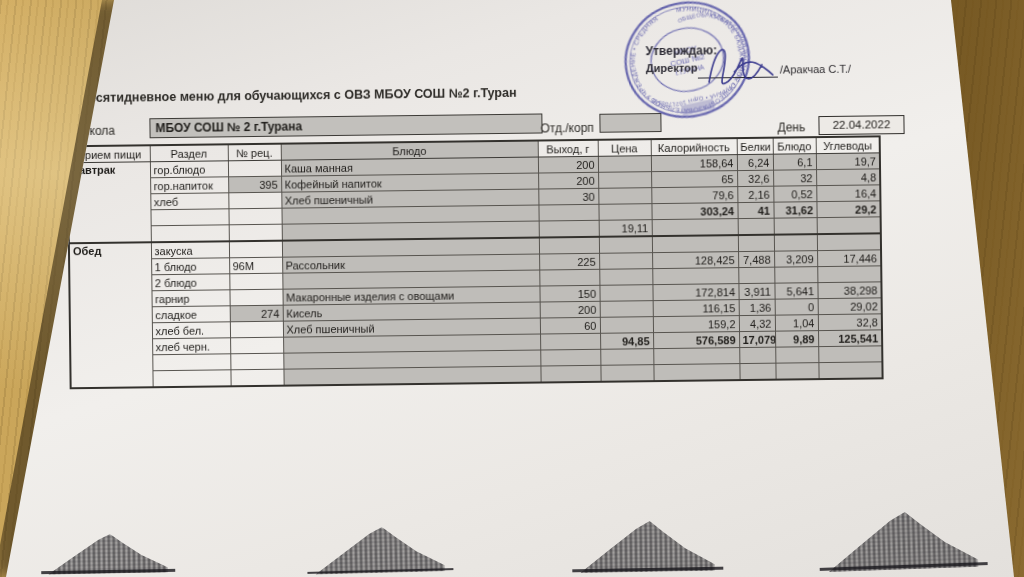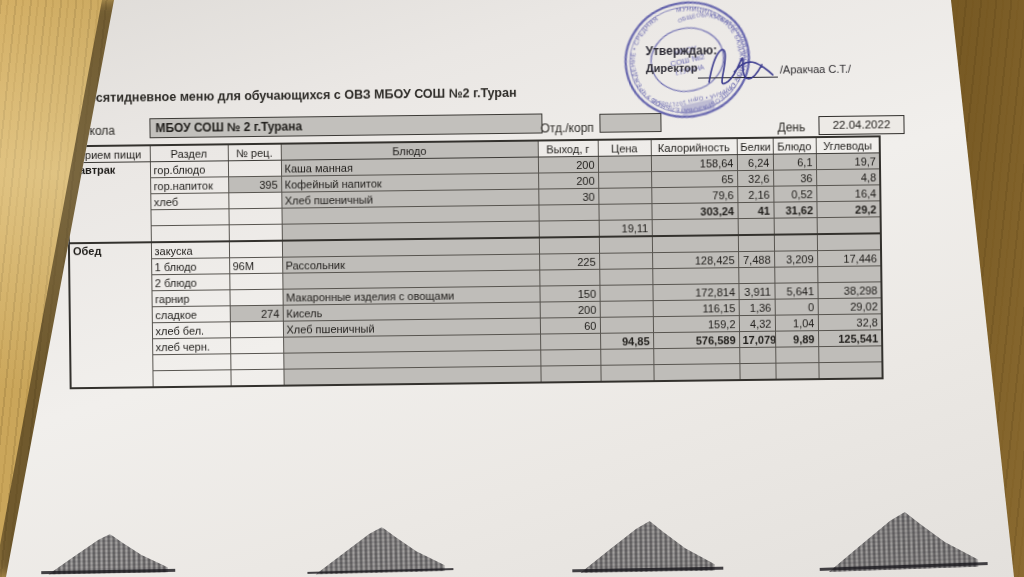--- a/index.html
+++ b/index.html
@@ -186,21 +186,21 @@
             <td class="g r">19,7</td>
           </tr>
           <tr>
             <td>гор.напиток</td>
             <td class="g r">395</td>
             <td class="g">Кофейный напиток</td>
             <td class="g r">200</td>
             <td class="g r"></td>
             <td class="g r">65</td>
             <td class="g r">32,6</td>
-            <td class="g r">36</td>
+            <td class="g r">32</td>
             <td class="g r">4,8</td>
           </tr>
           <tr>
             <td>хлеб</td>
             <td></td>
             <td class="g">Хлеб пшеничный</td>
             <td class="g r">30</td>
             <td class="g r"></td>
             <td class="g r">79,6</td>
             <td class="g r">2,16</td>

